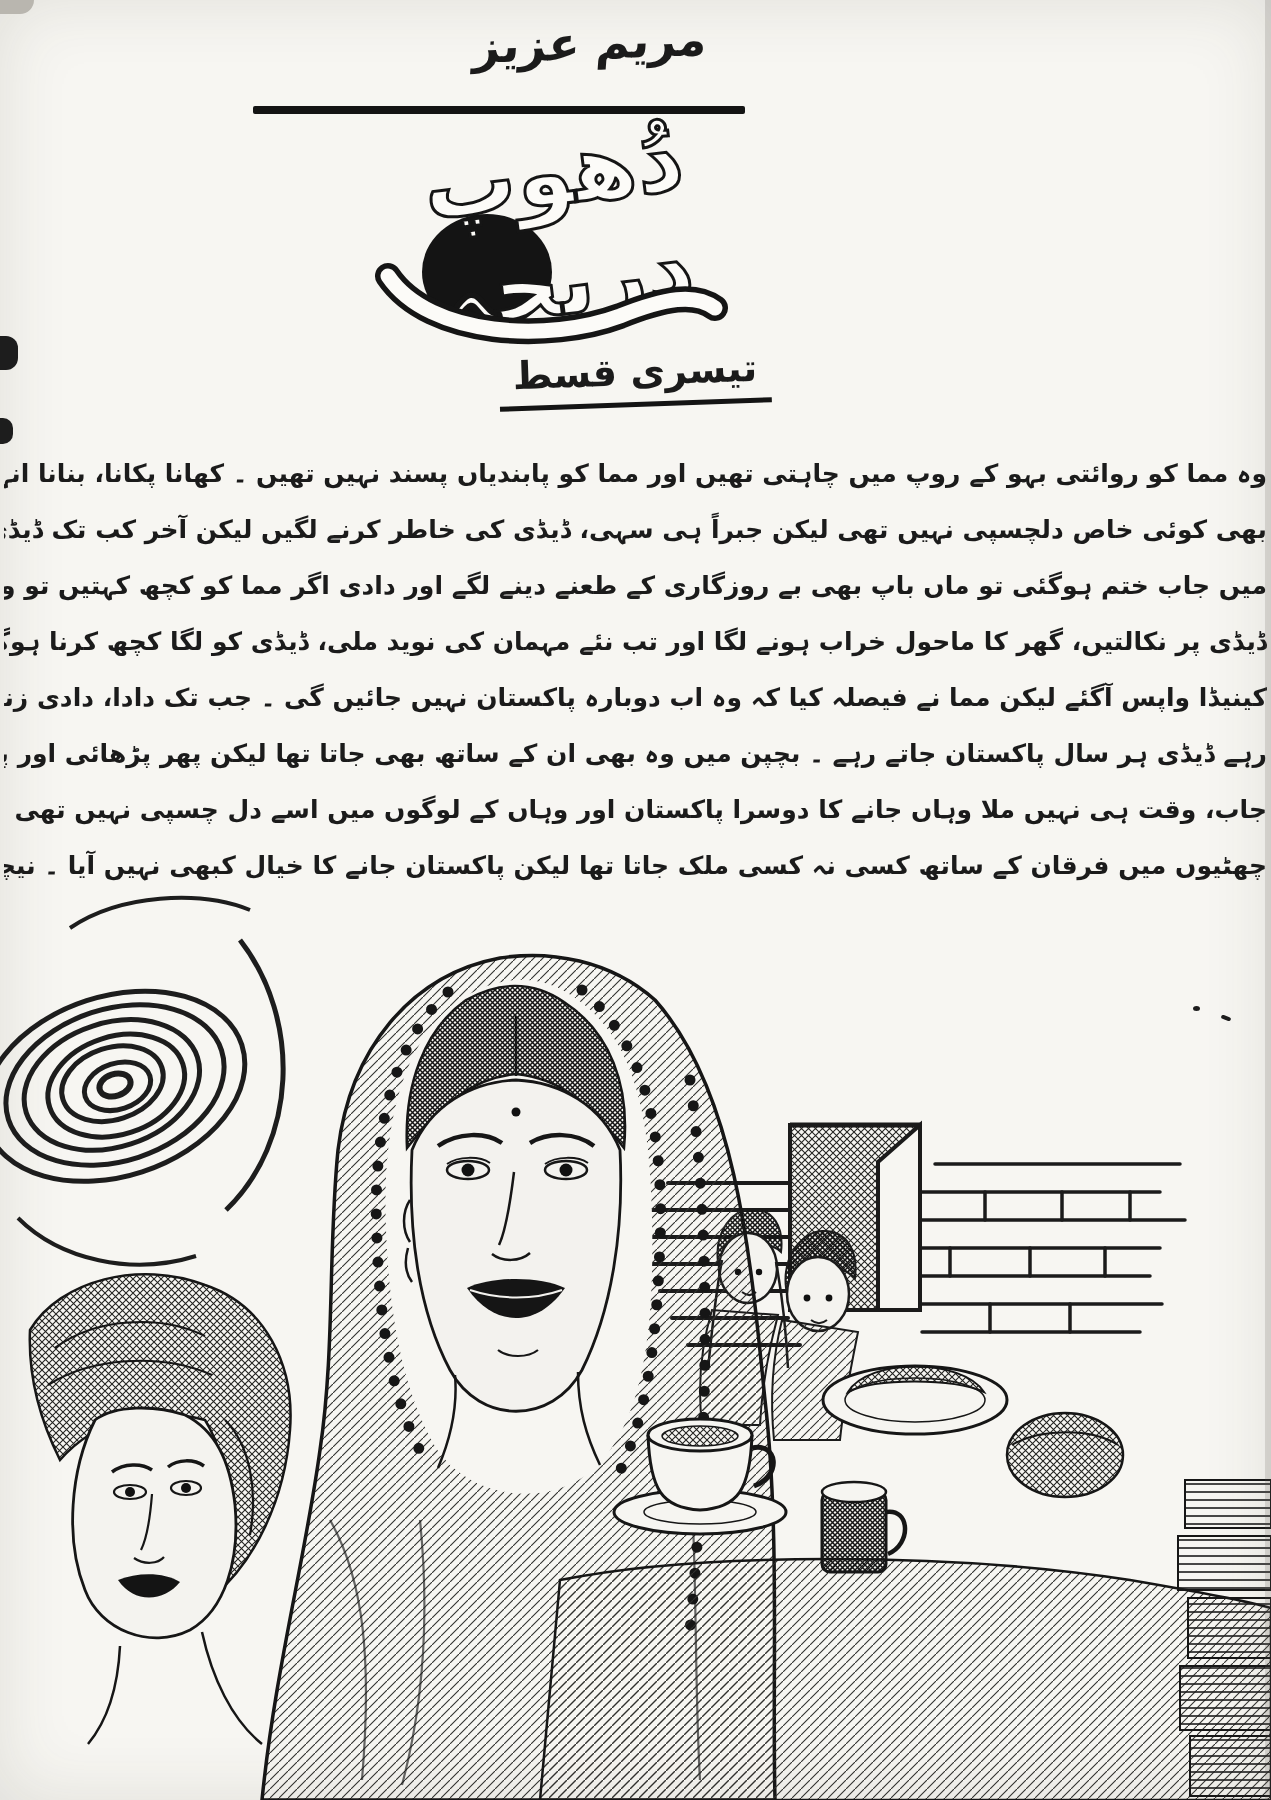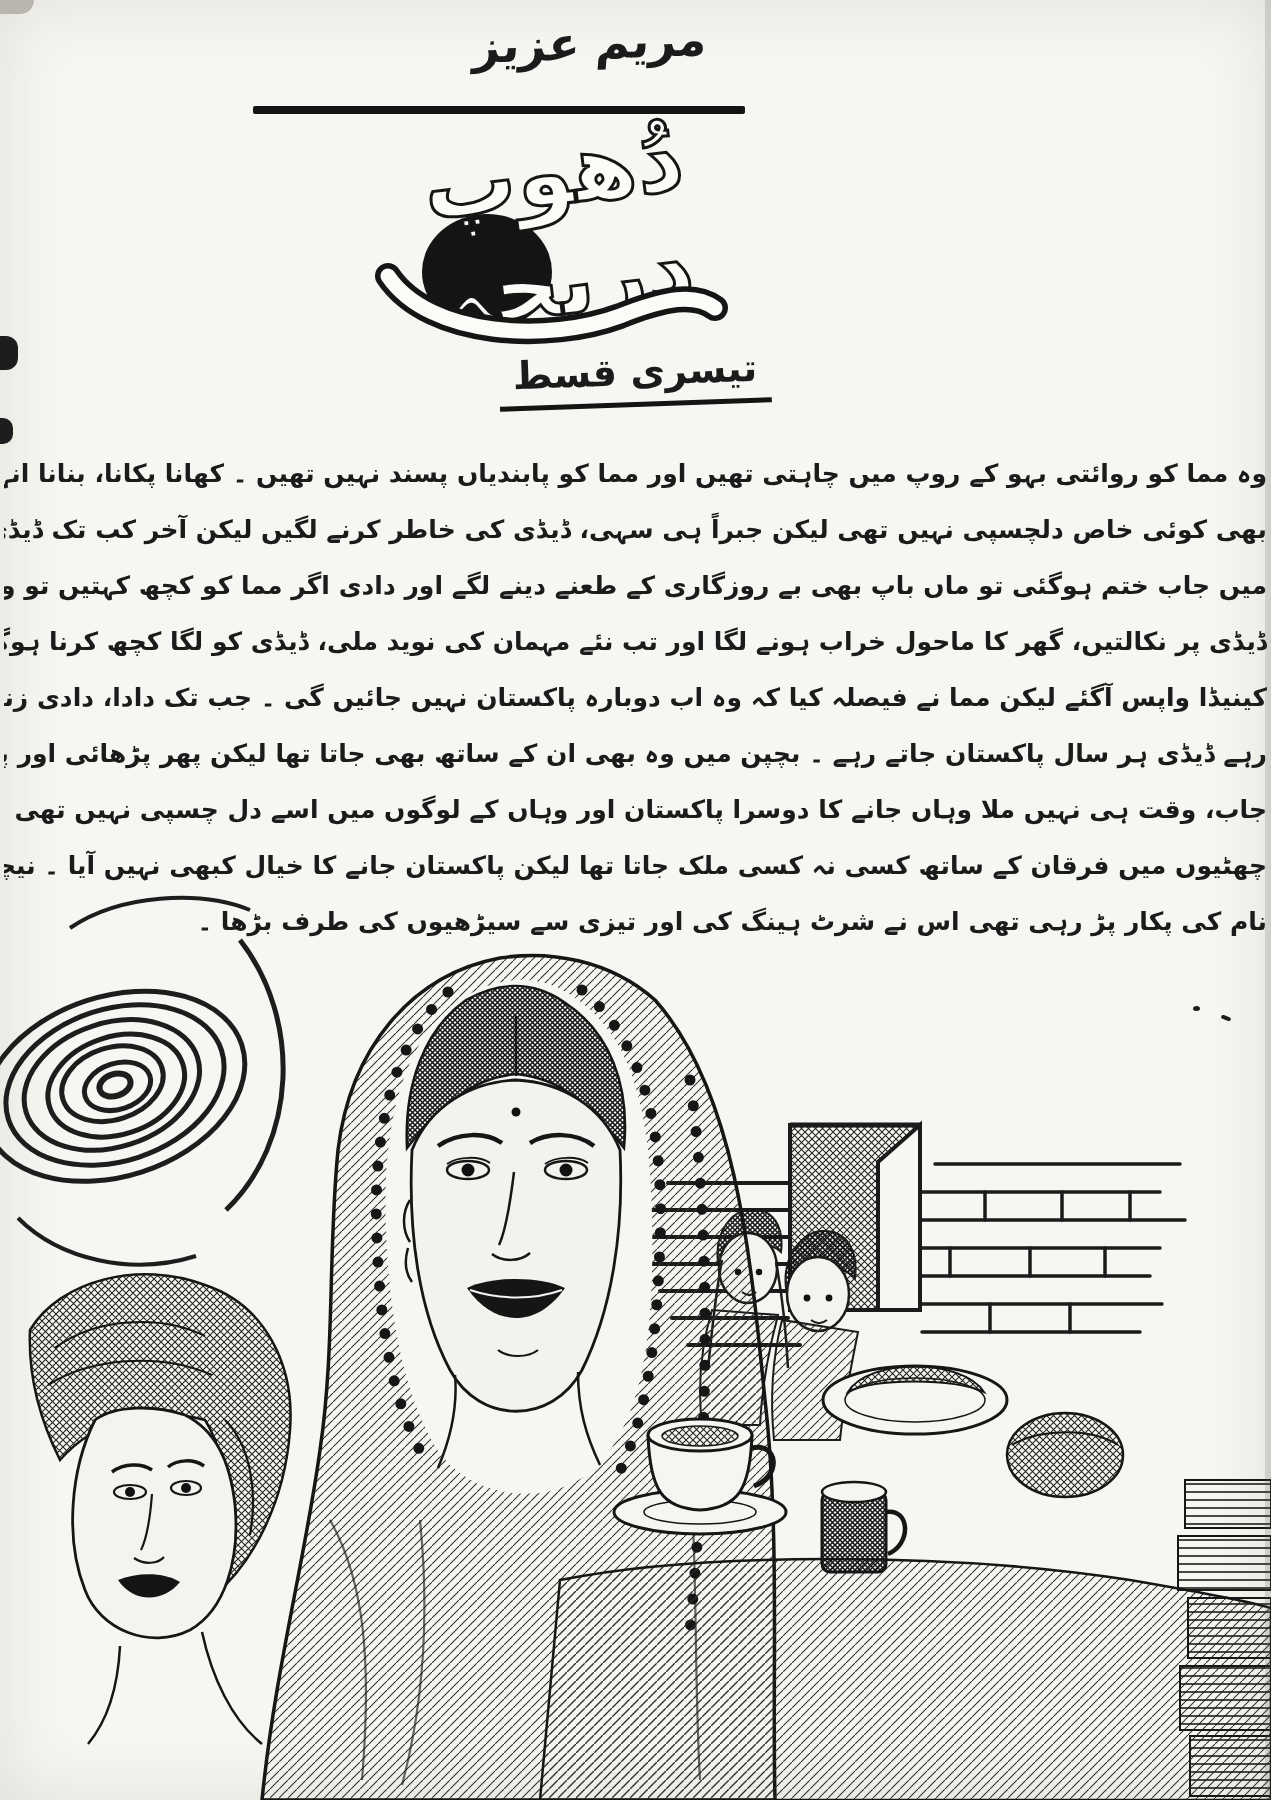--- a/index.html
+++ b/index.html
@@ -89,21 +89,20 @@
 
   <div class="story">
     <div class="bline">وہ مما کو روائتی بہو کے روپ میں چاہتی تھیں اور مما کو پابندیاں پسند نہیں تھیں ۔ کھانا پکانا، بنانا انہیں اس سے</div>
     <div class="bline">بھی کوئی خاص دلچسپی نہیں تھی لیکن جبراً ہی سہی، ڈیڈی کی خاطر کرنے لگیں لیکن آخر کب تک ڈیڈی کی پاکستان</div>
     <div class="bline">میں جاب ختم ہوگئی تو ماں باپ بھی بے روزگاری کے طعنے دینے لگے اور دادی اگر مما کو کچھ کہتیں تو وہ سارا غصہ</div>
     <div class="bline">ڈیڈی پر نکالتیں، گھر کا ماحول خراب ہونے لگا اور تب نئے مہمان کی نوید ملی، ڈیڈی کو لگا کچھ کرنا ہوگا تب وہ لوگ</div>
     <div class="bline">کینیڈا واپس آگئے لیکن مما نے فیصلہ کیا کہ وہ اب دوبارہ پاکستان نہیں جائیں گی ۔ جب تک دادا، دادی زندہ</div>
     <div class="bline">رہے ڈیڈی ہر سال پاکستان جاتے رہے ۔ بچپن میں وہ بھی ان کے ساتھ بھی جاتا تھا لیکن پھر پڑھائی اور پھر</div>
     <div class="bline">جاب، وقت ہی نہیں ملا وہاں جانے کا دوسرا پاکستان اور وہاں کے لوگوں میں اسے دل چسپی نہیں تھی ۔ وہ ہر سال</div>
     <div class="bline">چھٹیوں میں فرقان کے ساتھ کسی نہ کسی ملک جاتا تھا لیکن پاکستان جانے کا خیال کبھی نہیں آیا ۔ نیچے سے اس کے</div>
-    <div class="bline last">نام کی پکار پڑ رہی تھی اس نے شرٹ ہینگ کی اور تیزی سے سیڑھیوں کی طرف بڑھا ۔</div>
   </div>
 
   <svg class="illu" width="1271" height="920" viewBox="0 0 1271 920">
     <defs>
       <pattern id="p-hatch" width="9" height="9" patternUnits="userSpaceOnUse">
         <path d="M0,9 L9,0" stroke="#30302d" stroke-width="1.1"></path>
       </pattern>
       <pattern id="p-cross" width="7" height="7" patternUnits="userSpaceOnUse">
         <path d="M0,7 L7,0 M0,0 L7,7" stroke="#232321" stroke-width="1.1"></path>
       </pattern>

